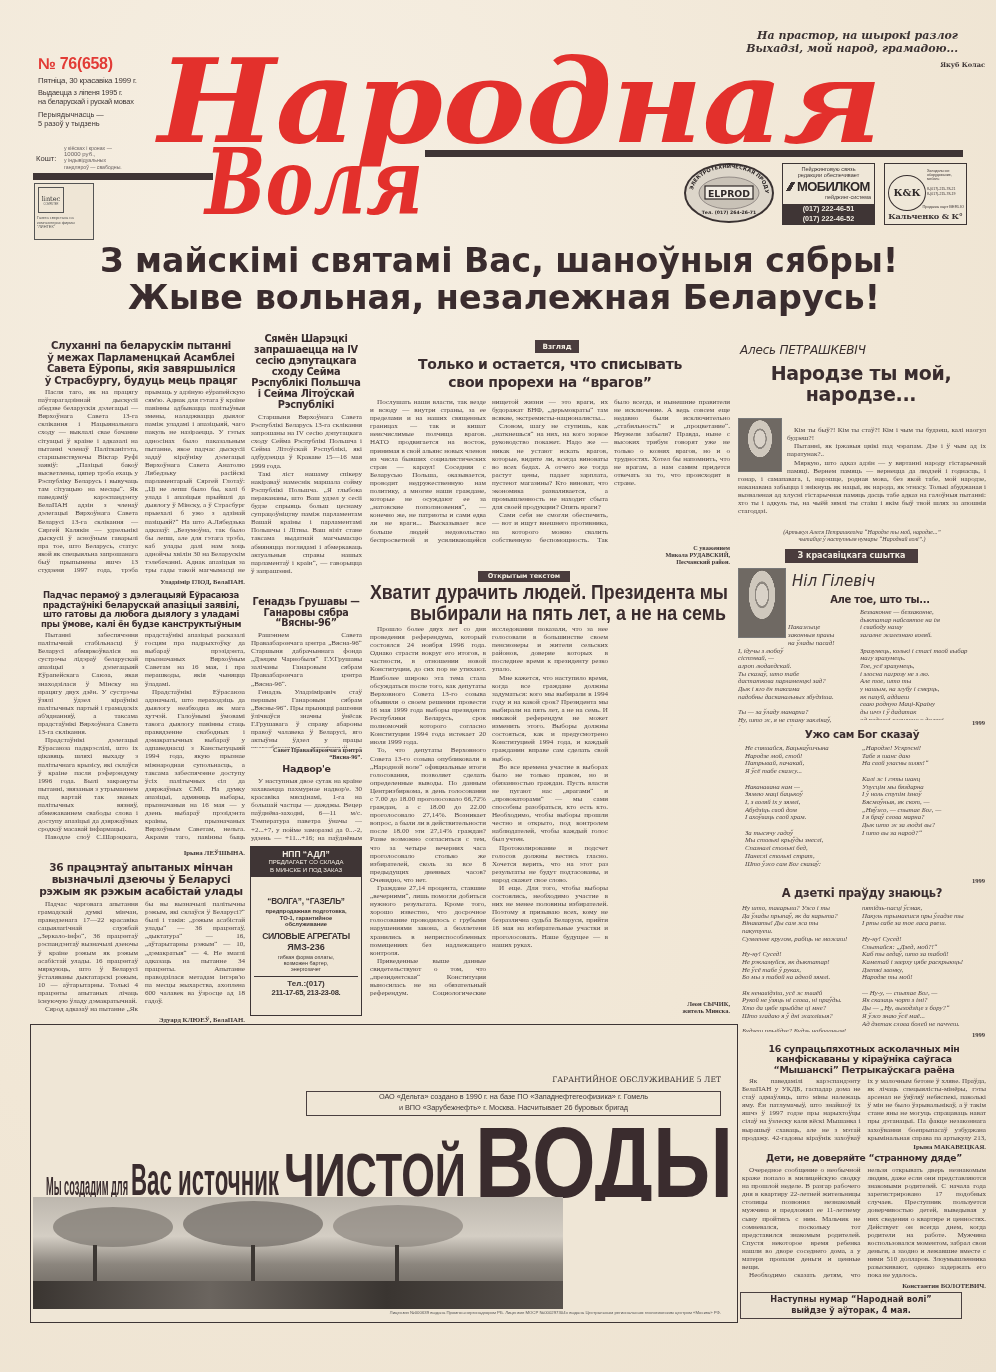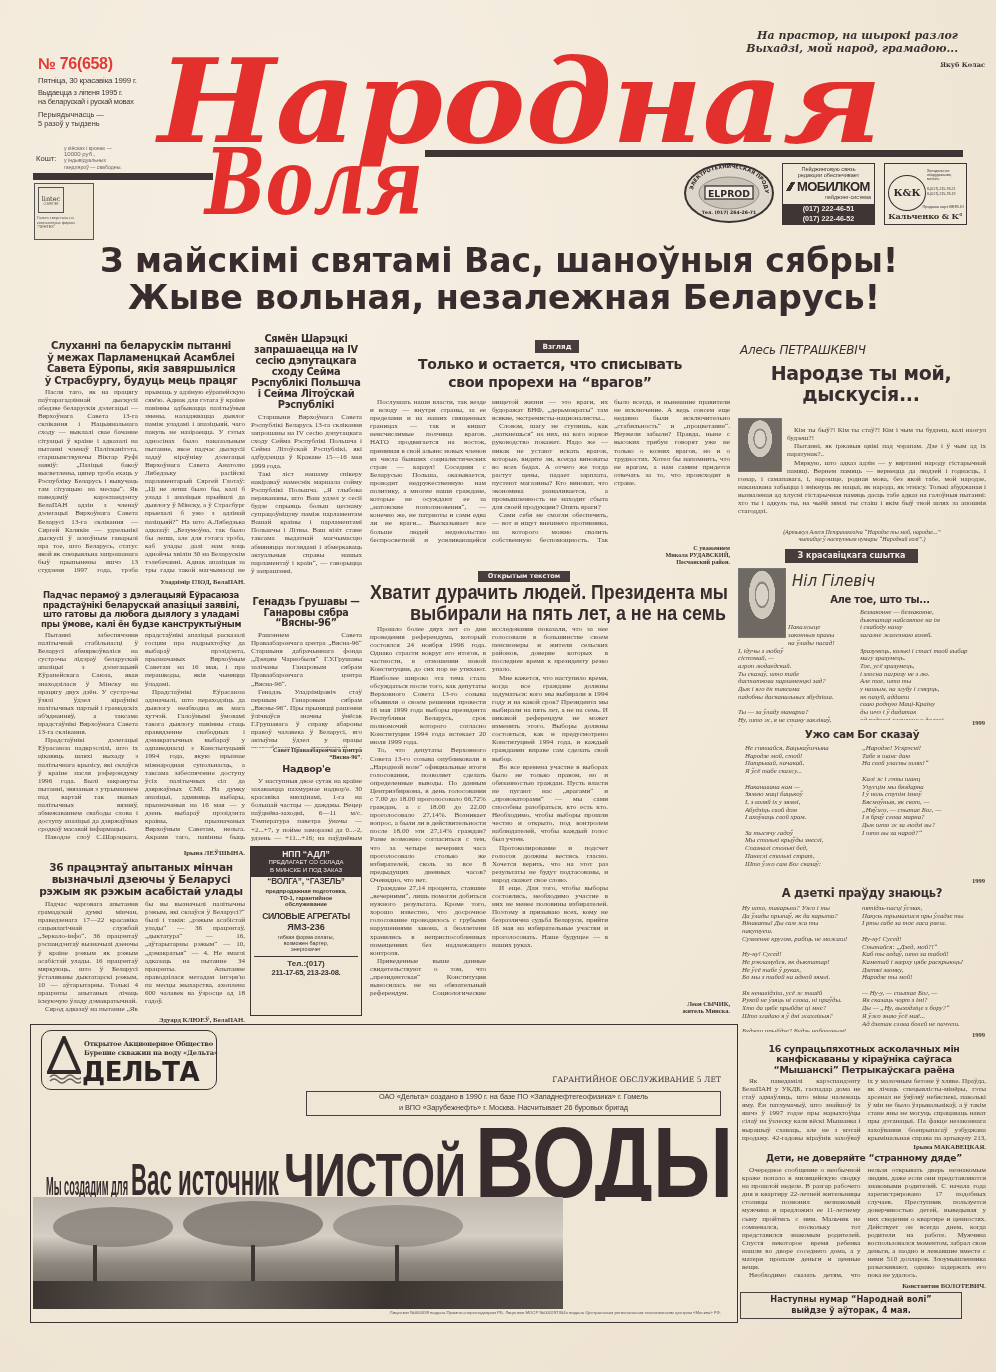--- a/index.html
+++ b/index.html
@@ -153,21 +153,21 @@
 
 <div class="abs hl" style="left:251px;top:763px;width:111px;font-size:9.5px;">Надвор'е</div>
 <div class="abs body" style="left:251px;top:777px;width:111px;height:66px;"> У наступныя двое сутак на краіне захаваецца пахмурнае надвор'е. 30 красавіка мясцінамі, 1-га на большай частцы — дажджы. Вецер паўднёва-заходні, 6—11 м/с. Тэмпература паветра ўначы — +2...+7, у пойме заморазкі да 0...-2, удзень — +11...+16; на паўднёвым захадзе да +20.</div>
 
 <div class="abs ad-box" style="left:250px;top:846px;width:110px;height:168px;font-family:'Liberation Sans',sans-serif;text-align:center;background:#efe6d6;">
   <div style="background:#3f3535;color:#f2ece2;padding:2px 0 3px 0;">
     <div style="font-weight:bold;font-size:8.5px;line-height:10px;">НПП “АДЛ”</div>
     <div style="font-size:6px;line-height:7.5px;">ПРЕДЛАГАЕТ СО СКЛАДА</div>
     <div style="font-size:6px;line-height:7.5px;">В МИНСКЕ И ПОД ЗАКАЗ</div>
   </div>
-  <div style="font-weight:bold;font-size:8.2px;margin-top:0;letter-spacing:-0.2px;">“ВОЛГА”, “ГАЗЕЛЬ”</div>
+  <div style="font-weight:bold;font-size:8.2px;margin-top:20px;letter-spacing:-0.2px;">“ВОЛГА”, “ГАЗЕЛЬ”</div>
   <div style="font-size:5.8px;line-height:6.6px;white-space:pre-line;margin-top:2px;font-weight:bold;">предпродажная подготовка,
 ТО-1, гарантийное
 обслуживание</div>
   <div style="font-weight:bold;font-size:8.6px;margin-top:3px;letter-spacing:-0.4px;white-space:nowrap;">СИЛОВЫЕ АГРЕГАТЫ</div>
   <div style="font-weight:bold;font-size:9px;margin-top:1px;">ЯМЗ-236</div>
   <div style="font-size:5.4px;line-height:6.2px;white-space:pre-line;margin-top:2px;">гибкая форма оплаты,
 возможен бартер,
 энергозачет</div>
   <div style="border-top:1px solid #3d3535;margin:4px 3px 2px 3px;"></div>
   <div style="font-weight:bold;font-size:8px;">Тел.:(017)</div>
@@ -195,21 +195,21 @@
  Приведенные выше данные свидетельствуют о том, что „президентская“ Конституция выносилась не на обязательный референдум. Социологические исследования показали, что за нее голосовали в большинстве своем пенсионеры и жители сельских районов, доверие которых в последнее время к президенту резко упало.
  Мне кажется, что наступило время, когда все граждане должны задуматься: кого мы выбирали в 1994 году и на какой срок? Президента мы выбирали на пять лет, а не на семь. И никакой референдум не может изменить этого. Выборы должны состояться, как и предусмотрено Конституцией 1994 года, и каждый гражданин вправе сам сделать свой выбор.
  Во все времена участие в выборах было не только правом, но и обязанностью граждан. Пусть власти не пугают нас „врагами“ и „провокаторами“ — мы сами способны разобраться, кто есть кто. Необходимо, чтобы выборы прошли честно и открыто, под контролем наблюдателей, чтобы каждый голос был учтен.
  Протоколирование и подсчет голосов должны вестись гласно. Хочется верить, что на этот раз результаты не будут подтасованы, и народ скажет свое слово.
  И еще. Для того, чтобы выборы состоялись, необходимо участие в них не менее половины избирателей. Поэтому я призываю всех, кому не безразлична судьба Беларуси, прийти 16 мая на избирательные участки и проголосовать. Наше будущее — в наших руках.</div>
 <div class="abs sig" style="left:610px;top:1000px;width:120px;font-size:6.4px;line-height:7.2px;">Леон СЫЧИК,
 житель Минска.</div>
 
 <div class="abs" style="left:740px;top:343px;font-family:'DejaVu Sans',sans-serif;font-style:italic;font-size:12px;color:#3a3030;white-space:nowrap;letter-spacing:-0.2px;text-align:center;">Алесь ПЕТРАШКЕВІЧ</div>
 <div class="abs hl" style="left:735px;top:363px;width:252px;font-size:19px;line-height:21px;">Народзе ты мой,
-дыскусія...</div>
+народзе...</div>
 <div class="abs body" style="left:738px;top:410px;width:248px;height:119px;">
   <div class="float-spacer photo" style="width:42px;height:52px;margin:0 5px 2px 0;"></div>
   <span> Кім ты быў?! Кім ты стаў?! Кім і чым ты будзеш, калі наогул будзеш?!
  Пытанні, як іржавыя цвікі пад чэрапам. Дзе і ў чым ад іх паратунак?..
  Мяркую, што адказ адзін — у вяртанні народу гістарычнай памяці. Вернем памяць — вернецца да людзей і годнасць, і гонар, і самапавага, і, нарэшце, родная мова, без якой табе, мой народзе, наканавана забыцца і знікнуць як нацыі, як народа, як этнасу. Толькі абуджаная і вызваленая ад хлусні гістарычная памяць дасць табе адказ на галоўныя пытанні: хто ты і адкуль ты, на чыёй зямлі ты стаіш і якім быў твой шлях за апошнія стагоддзі.</span>
 </div>
 <div class="abs" style="left:737px;top:529px;width:250px;text-align:center;font-family:'Liberation Serif',serif;font-style:italic;font-size:6px;line-height:7px;white-space:pre-line;color:#4a4141;">(Артыкул Алеся Петрашкевіча “Народзе ты мой, народзе...”
 чытайце ў наступным нумары “Народнай волі”.)</div>
 
 <div class="abs label-dark" style="left:785px;top:549px;width:133px;height:14px;line-height:14px;font-size:8px;">З красавіцкага сшытка</div>
@@ -338,30 +338,20 @@
 <div class="abs body cols2" style="left:742px;top:1166px;width:244px;height:116px;"> Очередное сообщение о необычной краже попало в милицейскую сводку на прошлой неделе. В разгар рабочего дня в квартиру 22-летней жительницы столицы позвонил незнакомый мужчина и предложил ее 11-летнему сыну пройтись с ним. Мальчик не сомневался, поскольку тот представился знакомым родителей. Спустя некоторое время ребенка нашли во дворе соседнего дома, а у матери пропали деньги и ценные вещи.
  Необходимо сказать детям, что нельзя открывать дверь незнакомым людям, даже если они представляются знакомыми родителей. С начала года зарегистрировано 17 подобных случаев. Преступник пользуется доверчивостью детей, выведывая у них сведения о квартире и ценностях. Действует он всегда днем, когда родители на работе. Мужчина воспользовался моментом, забрал свои деньги, а заодно и лежавшие вместе с ними 510 долларов. Злоумышленника разыскивают, однако задержать его пока не удалось.</div>
 <div class="abs sig" style="left:842px;top:1282px;width:144px;">Константин БОЛОТЕВИЧ.</div>
 
 <div class="abs" style="left:740px;top:1292px;width:220px;height:25px;border:1.5px solid #4a4040;background:#ebe2d2;text-align:center;font-family:'DejaVu Sans',sans-serif;font-weight:bold;font-size:8.2px;line-height:11px;color:#3a2d2f;">
   <div style="margin-top:1px;">Наступны нумар “Народнай волі”</div>
   <div>выйдзе ў аўторак, 4 мая.</div>
 </div>
 
 <div class="abs ad-box" style="left:30px;top:1024px;width:706px;height:297px;background:#efe6d6;overflow:hidden;">
-  <div style="position:absolute;left:10px;top:5px;width:174px;height:58px;border:1px solid #3d3535;border-radius:10px;">
-    <svg style="position:absolute;left:5px;top:5px;" width="34" height="48">
-      <path d="M17,2 L32,36 L2,36 Z" fill="none" stroke="#2f2929" stroke-width="4"></path>
-      <path d="M3,41 q4,-4 8,0 t8,0 t8,0 t8,0" fill="none" stroke="#6a6262" stroke-width="1.4"></path>
-      <path d="M3,45 q4,-4 8,0 t8,0 t8,0 t8,0" fill="none" stroke="#6a6262" stroke-width="1.4"></path>
-    </svg>
-    <div style="position:absolute;left:42px;top:9px;font-family:'DejaVu Serif',serif;font-weight:bold;font-size:6.7px;white-space:nowrap;letter-spacing:-0.2px;">Открытое Акционерное Общество</div>
-    <div style="position:absolute;left:42px;top:18px;font-family:'DejaVu Serif',serif;font-weight:bold;font-size:6.7px;white-space:nowrap;letter-spacing:-0.2px;">Бурение скважин на воду «Дельта»</div>
-    <div style="position:absolute;left:40px;top:27px;font-family:'DejaVu Sans',sans-serif;font-weight:bold;font-size:26px;line-height:28px;color:#2a2424;letter-spacing:-0.5px;">ДЕЛЬТА</div>
-  </div>
   <div style="position:absolute;right:16px;top:50px;font-family:'DejaVu Serif',serif;font-size:7.6px;white-space:nowrap;margin-left:20px;">ГАРАНТИЙНОЕ ОБСЛУЖИВАНИЕ 5 ЛЕТ</div>
   <div style="position:absolute;left:275px;top:66px;width:413px;height:23px;border:1px solid #4a4040;font-family:'Liberation Sans',sans-serif;font-size:7.3px;line-height:10.5px;text-align:center;white-space:pre;">ОАО «Дельта» создано в 1990 г. на базе ПО «Западнефтегеофизика» г. Гомель
 и ВПО «Зарубежнефть» г. Москва. Насчитывает 26 буровых бригад</div>
   <svg style="position:absolute;left:0;top:92px;" width="706" height="84">
     <text class="svg-cond" x="15" y="78" font-size="26" textLength="82" lengthAdjust="spacingAndGlyphs">Мы создадим для</text>
     <text class="svg-cond" x="100" y="78" font-size="44" textLength="148" lengthAdjust="spacingAndGlyphs">Вас источник</text>
     <text class="svg-cond" x="253" y="79" font-size="62" textLength="182" lengthAdjust="spacingAndGlyphs">ЧИСТОЙ</text>
     <text class="svg-cond" x="444" y="80" font-size="100" textLength="258" lengthAdjust="spacingAndGlyphs">ВОДЫ</text>
   </svg>
   <div style="position:absolute;left:2px;top:172px;width:530px;height:112px;overflow:hidden;

